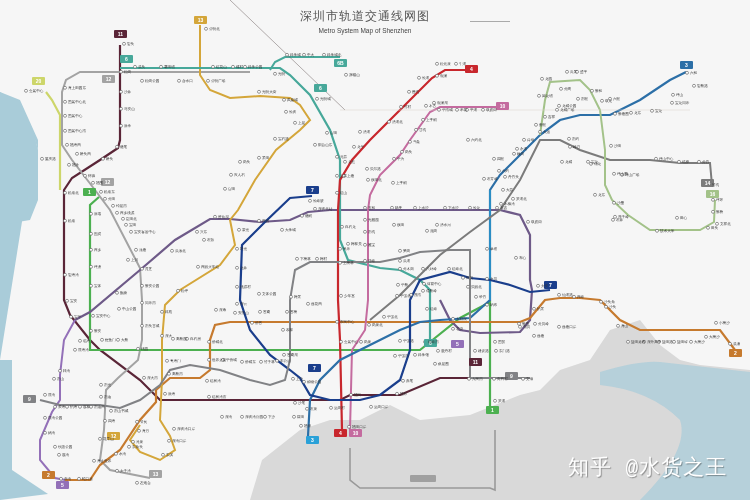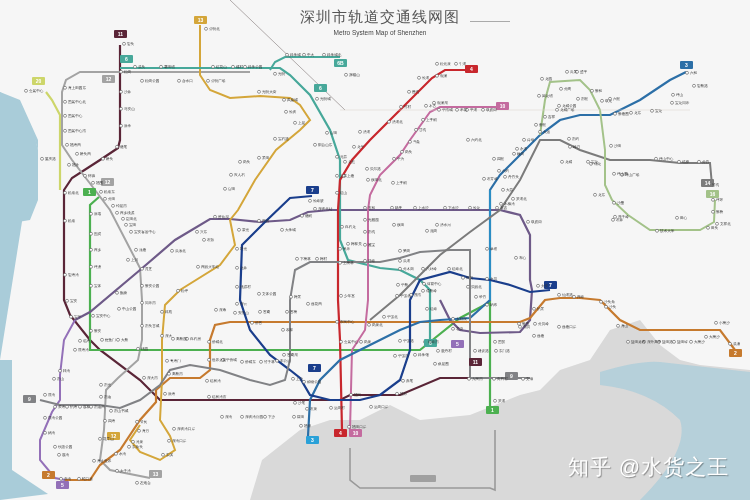--- a/index.html
+++ b/index.html
@@ -1,22 +1,22 @@
 <!DOCTYPE html>
 <html><head>
 <meta charset="utf-8">
 <style>
   html, body { margin:0; padding:0; }
   body { width:750px; height:500px; overflow:hidden; background:#f6f6f6; font-family:"DejaVu Sans", sans-serif; position:relative; }
   #map { position:absolute; left:0; top:0; width:750px; height:500px; }
   .title-block { position:absolute; left:300px; top:8px; text-align:center; }
-  .title-cn { font-family:"DejaVu Sans", sans-serif; font-size:15px; color:#555; letter-spacing:1px; }
+  .title-cn { font-family:"DejaVu Sans", sans-serif; font-size:12px; color:#555; letter-spacing:1px; }
   .title-en { font-family:"Liberation Sans", sans-serif; font-size:6.5px; color:#444; margin-top:2px; }
   .title-rule { position:absolute; left:470px; top:21px; width:40px; height:1px; background:#aaa; }
-  .watermark { position:absolute; left:568px; top:453px; font-size:21px; color:#fff; text-shadow:1px 1px 1px rgba(0,0,0,0.35); letter-spacing:1px; font-family:Liberation Sans, sans-serif; }
+  .watermark { position:absolute; left:568px; top:453px; font-size:21px; color:#fff; text-shadow:1px 1px 1px rgba(0,0,0,0.35); letter-spacing:1px; font-family:Liberation Mono, monospace; }
   svg text { font-family:"DejaVu Sans", sans-serif; }
   .lbl { font-size:3.6px; fill:#333; }
   .badge-text { font-size:5px; fill:#fff; font-weight:bold; font-family:"Liberation Sans", sans-serif; }
 </style>
 </head>
 <body>
 
 <div id="map">
 <svg width="750" height="500" viewBox="0 0 750 500" xmlns="http://www.w3.org/2000/svg">
 

